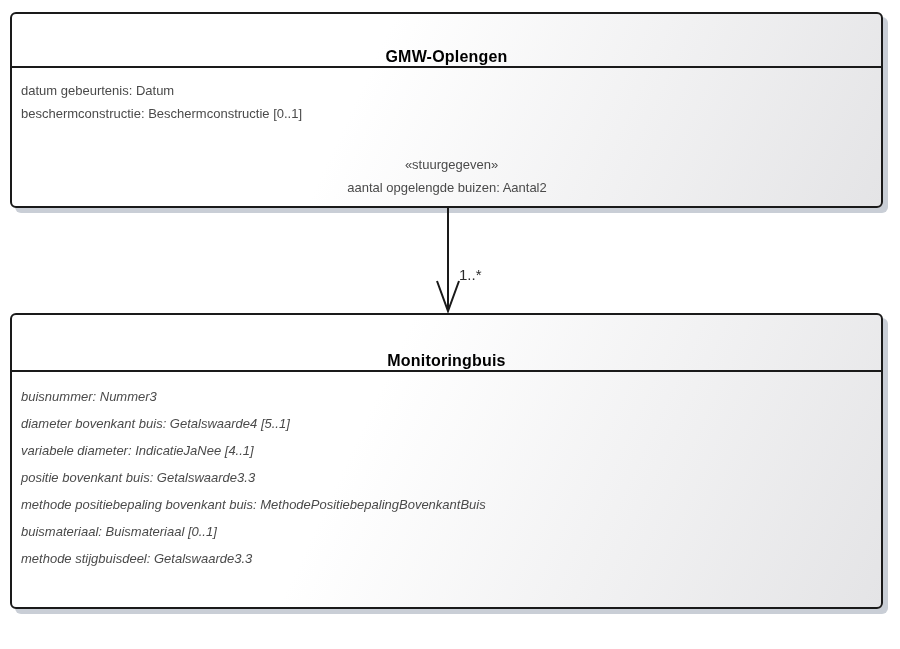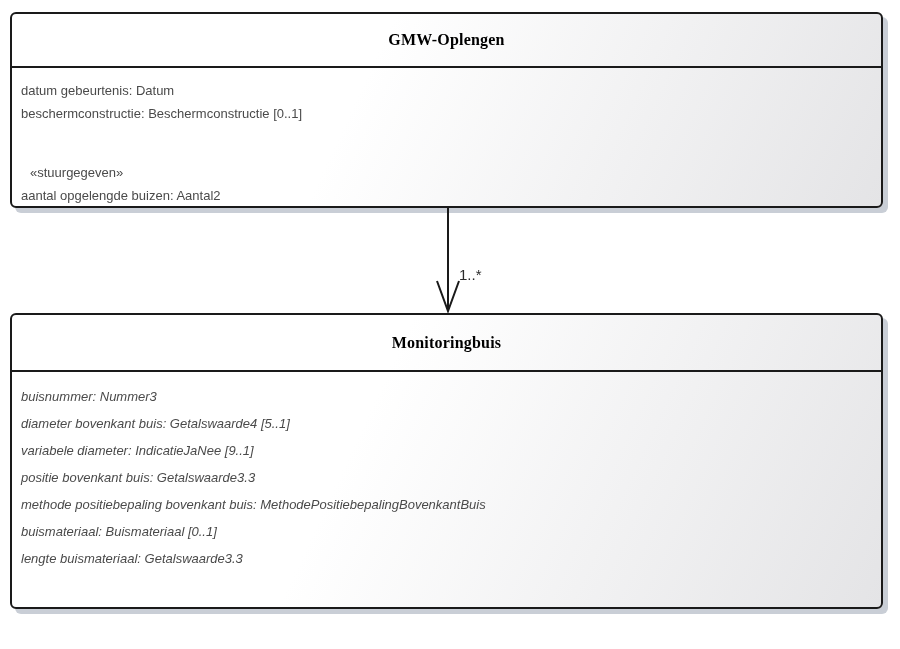--- a/index.html
+++ b/index.html
@@ -22,42 +22,41 @@
 
   .uml-class {
     position: absolute;
     background: linear-gradient(115deg, var(--fill-start) 40%, var(--fill-end) 100%);
     border: 2px solid var(--border);
     border-radius: 6px;
     box-shadow: 5px 5px 0 0 var(--shadow);
   }
   .cls-header {
     display: flex;
-    align-items: center;
+    align-items: flex-end;
     justify-content: center;
     border-bottom: 2px solid var(--border);
-    font-family: Liberation Serif, serif;
   }
   .cls-title {
     font-weight: bold;
     font-size: 16px;
     color: var(--title-text);
     letter-spacing: 0.2px;
   }
   .cls-body {
     font-size: 13px;
     color: var(--attr-text);
     padding: 11px 8px 0 9px;
   }
   .attr { white-space: nowrap; }
 
   #box1 { left: 10px; top: 12px; width: 873px; height: 196px; }
   #box1 .cls-header { height: 54px; }
   #box1 .cls-body { line-height: 23px; }
-  #box1 .stereo-group { margin-top: 36px; }
+  #box1 .stereo-group { margin-top: 28px; text-align: center; }
   .stereo { padding-left: 9px; }
 
   #box2 { left: 10px; top: 313px; width: 873px; height: 296px; }
   #box2 .cls-header { height: 57px; }
   #box2 .cls-body { line-height: 27px; font-style: italic; }
 
   .connector {
     position: absolute;
     left: 0; top: 0;
     width: 900px; height: 649px;
@@ -101,21 +100,21 @@
   </svg>
   <div class="mult">1..*</div>
 
   <section class="uml-class" id="box2">
     <header class="cls-header">
       <span class="cls-title">Monitoringbuis</span>
     </header>
     <div class="cls-body">
       <div class="attr">buisnummer: Nummer3</div>
       <div class="attr">diameter bovenkant buis: Getalswaarde4 [5..1]</div>
-      <div class="attr">variabele diameter: IndicatieJaNee [9..1]</div>
+      <div class="attr">variabele diameter: IndicatieJaNee [4..1]</div>
       <div class="attr">positie bovenkant buis: Getalswaarde3.3</div>
       <div class="attr">methode positiebepaling bovenkant buis: MethodePositiebepalingBovenkantBuis</div>
       <div class="attr">buismateriaal: Buismateriaal [0..1]</div>
-      <div class="attr">lengte buismateriaal: Getalswaarde3.3</div>
+      <div class="attr">methode stijgbuisdeel: Getalswaarde3.3</div>
     </div>
   </section>
 
 </div>
 
 </body></html>

